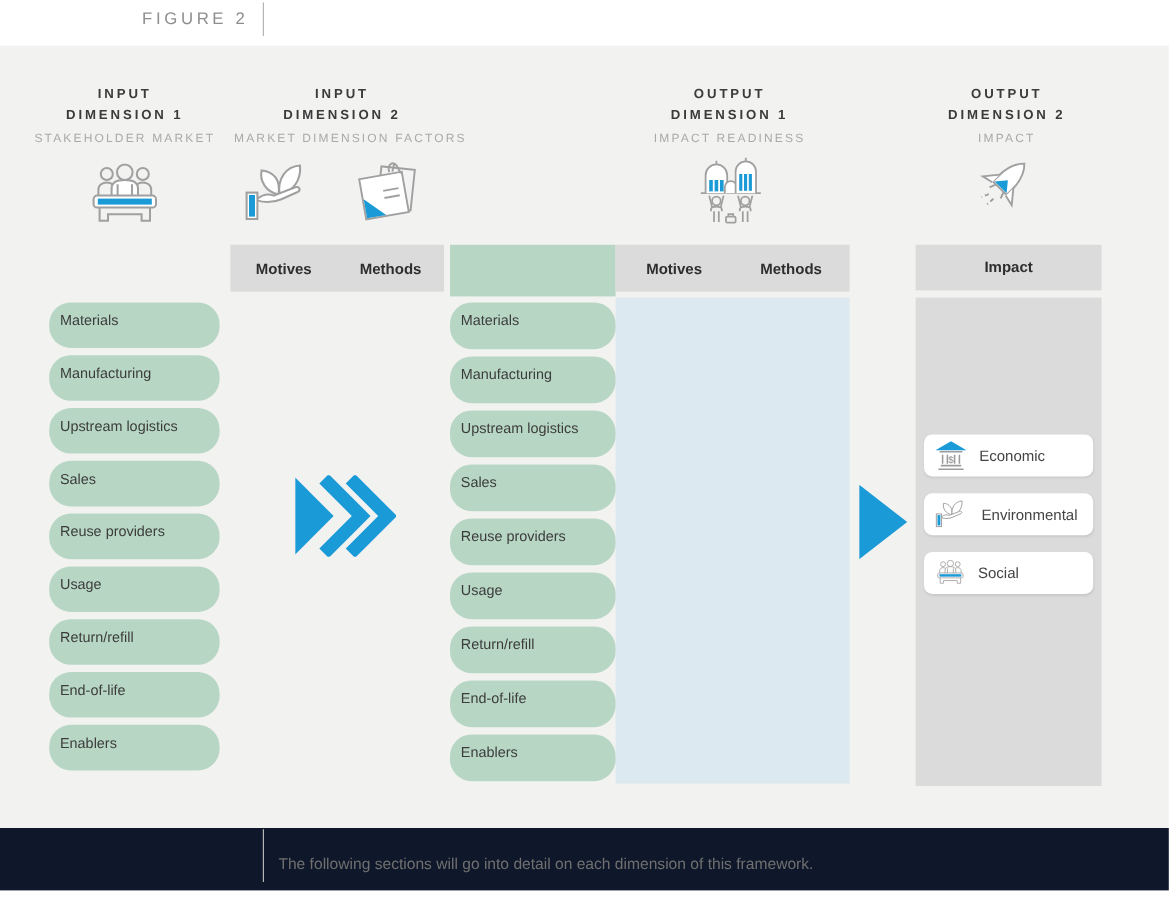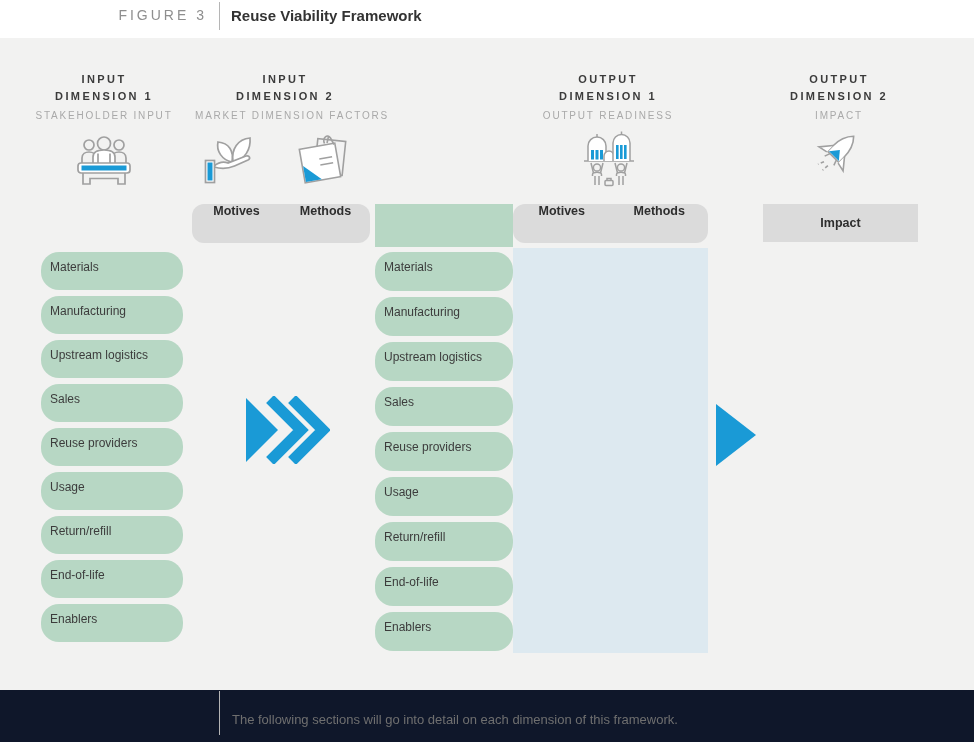--- a/index.html
+++ b/index.html
@@ -21,21 +21,21 @@
   .fig-divider{position:absolute;left:219px;top:2px;width:1px;height:28px;background:var(--line);}
   .fig-title{position:absolute;left:231px;top:0;line-height:31px;font-size:15px;font-weight:bold;color:#333;}
   
   .canvas{position:absolute;top:38px;left:0;width:974px;height:652px;background:var(--band);}
   
   .dim{position:absolute;text-align:center;}
   .dim .t{font-size:11px;font-weight:bold;letter-spacing:2.4px;color:#3b3b3b;line-height:17px;white-space:nowrap;}
   .dim .s{font-size:10px;letter-spacing:1.8px;color:var(--sub);margin-top:5px;white-space:nowrap;}
   .icon{position:absolute;}
   
-  .mm{position:absolute;height:39px;background:var(--panel-gray);display:flex;align-items:flex-start;border-radius:12px;}
+  .mm{position:absolute;height:39px;background:var(--panel-gray);display:flex;align-items:center;}
   .mm span{flex:1 1 50%;text-align:center;font-size:12.5px;font-weight:bold;color:#2e2e2e;}
   .hdr-cell{position:absolute;background:var(--green);}
   .impact-hdr{position:absolute;height:38px;background:var(--panel-gray);
     display:flex;align-items:center;justify-content:center;
     font-size:12.5px;font-weight:bold;color:#2e2e2e;}
   
   .vtable{position:absolute;}
   .row-cell{background:var(--green);color:#3c3c3c;font-size:12px;
     padding:8px 0 0 9px;box-sizing:border-box;border-radius:18px;}
   #table1 .row-cell{width:142px;height:38px;margin-bottom:6px;}
@@ -125,41 +125,40 @@
       <polygon points="3,8.5 13.5,2.5 24,8.5" fill="#1a9ad6" stroke="#1a9ad6"></polygon>
       <path d="M4,10.5 h19"></path>
       <path d="M6.5,13 v7.5 M10.5,13 v7.5 M16.5,13 v7.5 M20.5,13 v7.5"></path>
       <text x="13.5" y="19.5" font-size="8" fill="#8a8a8a" stroke="none" text-anchor="middle" font-family="Liberation Sans, sans-serif">$</text>
       <path d="M5,22 h17 M3,25 h21"></path>
     </g>
   </defs>
 </svg>
 
 <div class="fig-header">
-  <div class="fig-label">FIGURE 3</div>
+  <div class="fig-label">FIGURE 2</div>
   <div class="fig-divider"></div>
-  <div class="fig-title">Reuse Viability Framework</div>
 </div>
 
 <div class="canvas">
 
   <div class="dim" style="left:14px;top:33px;width:180px;">
     <div class="t"><span>INPUT</span><br>
       <span>DIMENSION 1</span></div>
-    <div class="s">STAKEHOLDER INPUT</div>
+    <div class="s">STAKEHOLDER MARKET</div>
   </div>
   <div class="dim" style="left:195px;top:33px;width:180px;">
     <div class="t"><span>INPUT</span><br>
       <span>DIMENSION 2</span></div>
     <div class="s">MARKET DIMENSION FACTORS</div>
   </div>
   <div class="dim" style="left:518px;top:33px;width:180px;">
     <div class="t"><span>OUTPUT</span><br>
       <span>DIMENSION 1</span></div>
-    <div class="s">OUTPUT READINESS</div>
+    <div class="s">IMPACT READINESS</div>
   </div>
   <div class="dim" style="left:749px;top:33px;width:180px;">
     <div class="t"><span>OUTPUT</span><br>
       <span>DIMENSION 2</span></div>
     <div class="s">IMPACT</div>
   </div>
 
   <svg class="icon" style="left:72px;top:98px;" width="64" height="54" viewBox="0 0 64 54">
       <use href="#sym-people-table"></use>
     </svg>
@@ -208,20 +207,40 @@
       <div class="row-cell">Manufacturing</div>
       <div class="row-cell">Upstream logistics</div>
       <div class="row-cell">Sales</div>
       <div class="row-cell">Reuse providers</div>
       <div class="row-cell">Usage</div>
       <div class="row-cell">Return/refill</div>
       <div class="row-cell">End-of-life</div>
       <div class="row-cell">Enablers</div>
     </div>
 
+  <div class="impact-panel" style="left:763px;top:210px;width:155px;height:407px;">
+    <div class="chip" style="top:114px;">
+      <svg width="27" height="27" viewBox="0 0 27 27">
+          <use href="#sym-bank"></use>
+        </svg>
+      <span class="lbl">Economic</span>
+    </div>
+    <div class="chip" style="top:163px;">
+      <svg width="29" height="25" viewBox="0 0 60 52">
+          <use href="#sym-hand-leaf" stroke-width="3.2"></use>
+        </svg>
+      <span class="lbl">Environmental</span>
+    </div>
+    <div class="chip" style="top:212px;">
+      <svg width="26" height="23" viewBox="0 0 64 54">
+          <use href="#sym-people-table" stroke-width="3.4"></use>
+        </svg>
+      <span class="lbl">Social</span>
+    </div>
+  </div>
 
   <svg style="position:absolute;left:246px;top:358px;" width="84" height="68" viewBox="0 0 84 68">
     <polygon points="0,2 32,34 0,66" fill="#1a9ad6"></polygon>
     <path d="M24,3 L55,34 L24,65" stroke="#1a9ad6" stroke-width="11" fill="none"></path>
     <path d="M46,3 L77,34 L46,65" stroke="#1a9ad6" stroke-width="11" fill="none"></path>
   </svg>
   <svg style="position:absolute;left:716px;top:366px;" width="42" height="62" viewBox="0 0 42 62">
     <polygon points="0,0 40,31 0,62" fill="#1a9ad6"></polygon>
   </svg>
 </div>

